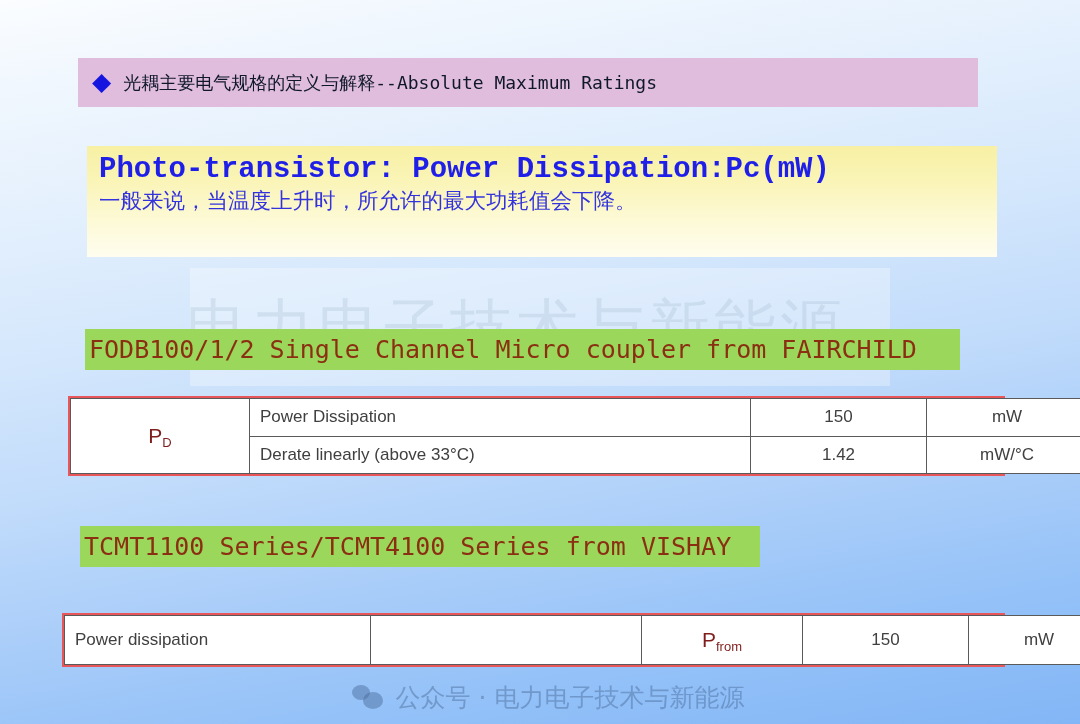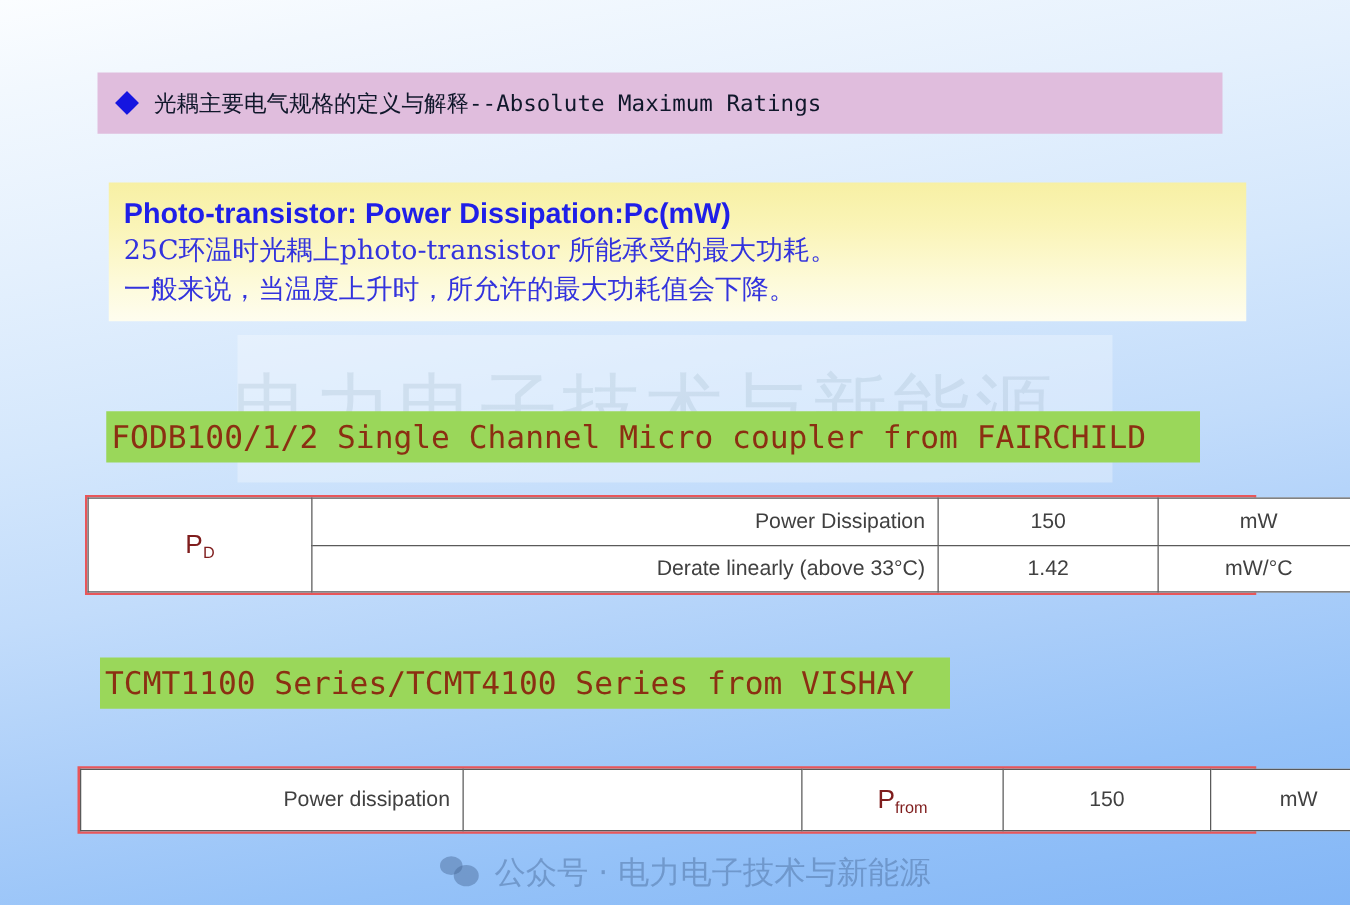--- a/index.html
+++ b/index.html
@@ -100,23 +100,23 @@
     left: 87px;
     top: 146px;
     width: 910px;
     height: 111px;
     background: linear-gradient(180deg, #f7f0a4 0%, #faf4b6 30%, #fdfad8 70%, #fefdef 100%);
     box-sizing: border-box;
     padding: 9px 0 0 12px;
   }
   .note-title {
     color: #1f1fe8;
-    font-size: 23px;
+    font-size: 29px;
     font-weight: bold;
-    font-family: Liberation Sans, sans-serif;
+    font-family: Liberation Mono, monospace;
     line-height: 30px;
     white-space: nowrap;
   }
   .note-line {
     color: #3333dd;
     font-size: 21.5px;
     font-family: "DejaVu Serif", serif;
     line-height: 31px;
     white-space: nowrap;
   }
@@ -178,21 +178,21 @@
     background: #ffffff;
   }
   table.spec td {
     border: 1px solid #5a5a5a;
     color: #404040;
     font-family: "Liberation Sans", sans-serif;
     font-size: 17px;
     padding: 0 10px;
     background: transparent;
   }
-  td.c-left   { text-align: right; }
+  td.c-left   { text-align: left; }
   td.c-center { text-align: center; }
 
   
   #table-1 td.col-sym  { width: 158px; }
   #table-1 td.col-desc { width: 480px; }
   #table-1 td.col-val  { width: 155px; }
   #table-1 td.col-unit { width: 140px; }
 
   
   #table-2 td.t2-a { width: 285px; }
@@ -259,21 +259,20 @@
   <div class="wm wm-cn">电力电子技术与新能源</div>
   <div class="wm wm-url">www.21micro-grid.com</div>
 
   <div class="title-bar">
     <span class="diamond-icon">◆</span>
     <span class="title-text">光耦主要电气规格的定义与解释--Absolute Maximum Ratings</span>
   </div>
 
   <div class="note-box">
     <div class="note-title">Photo-transistor: Power Dissipation:Pc(mW)</div>
-    <div class="note-line">25C环温时光耦上photo-transistor 所能承受的最大功耗。</div>
     <div class="note-line">一般来说，当温度上升时，所允许的最大功耗值会下降。</div>
   </div>
 
   <div class="green-bar" id="green-bar-1">FODB100/1/2 Single Channel Micro coupler from FAIRCHILD</div>
 
   <div class="spec-table-wrap" id="table-1">
     <table class="spec">
       <tbody>
           <tr>
         <td class="col-sym c-center" rowspan="2">

